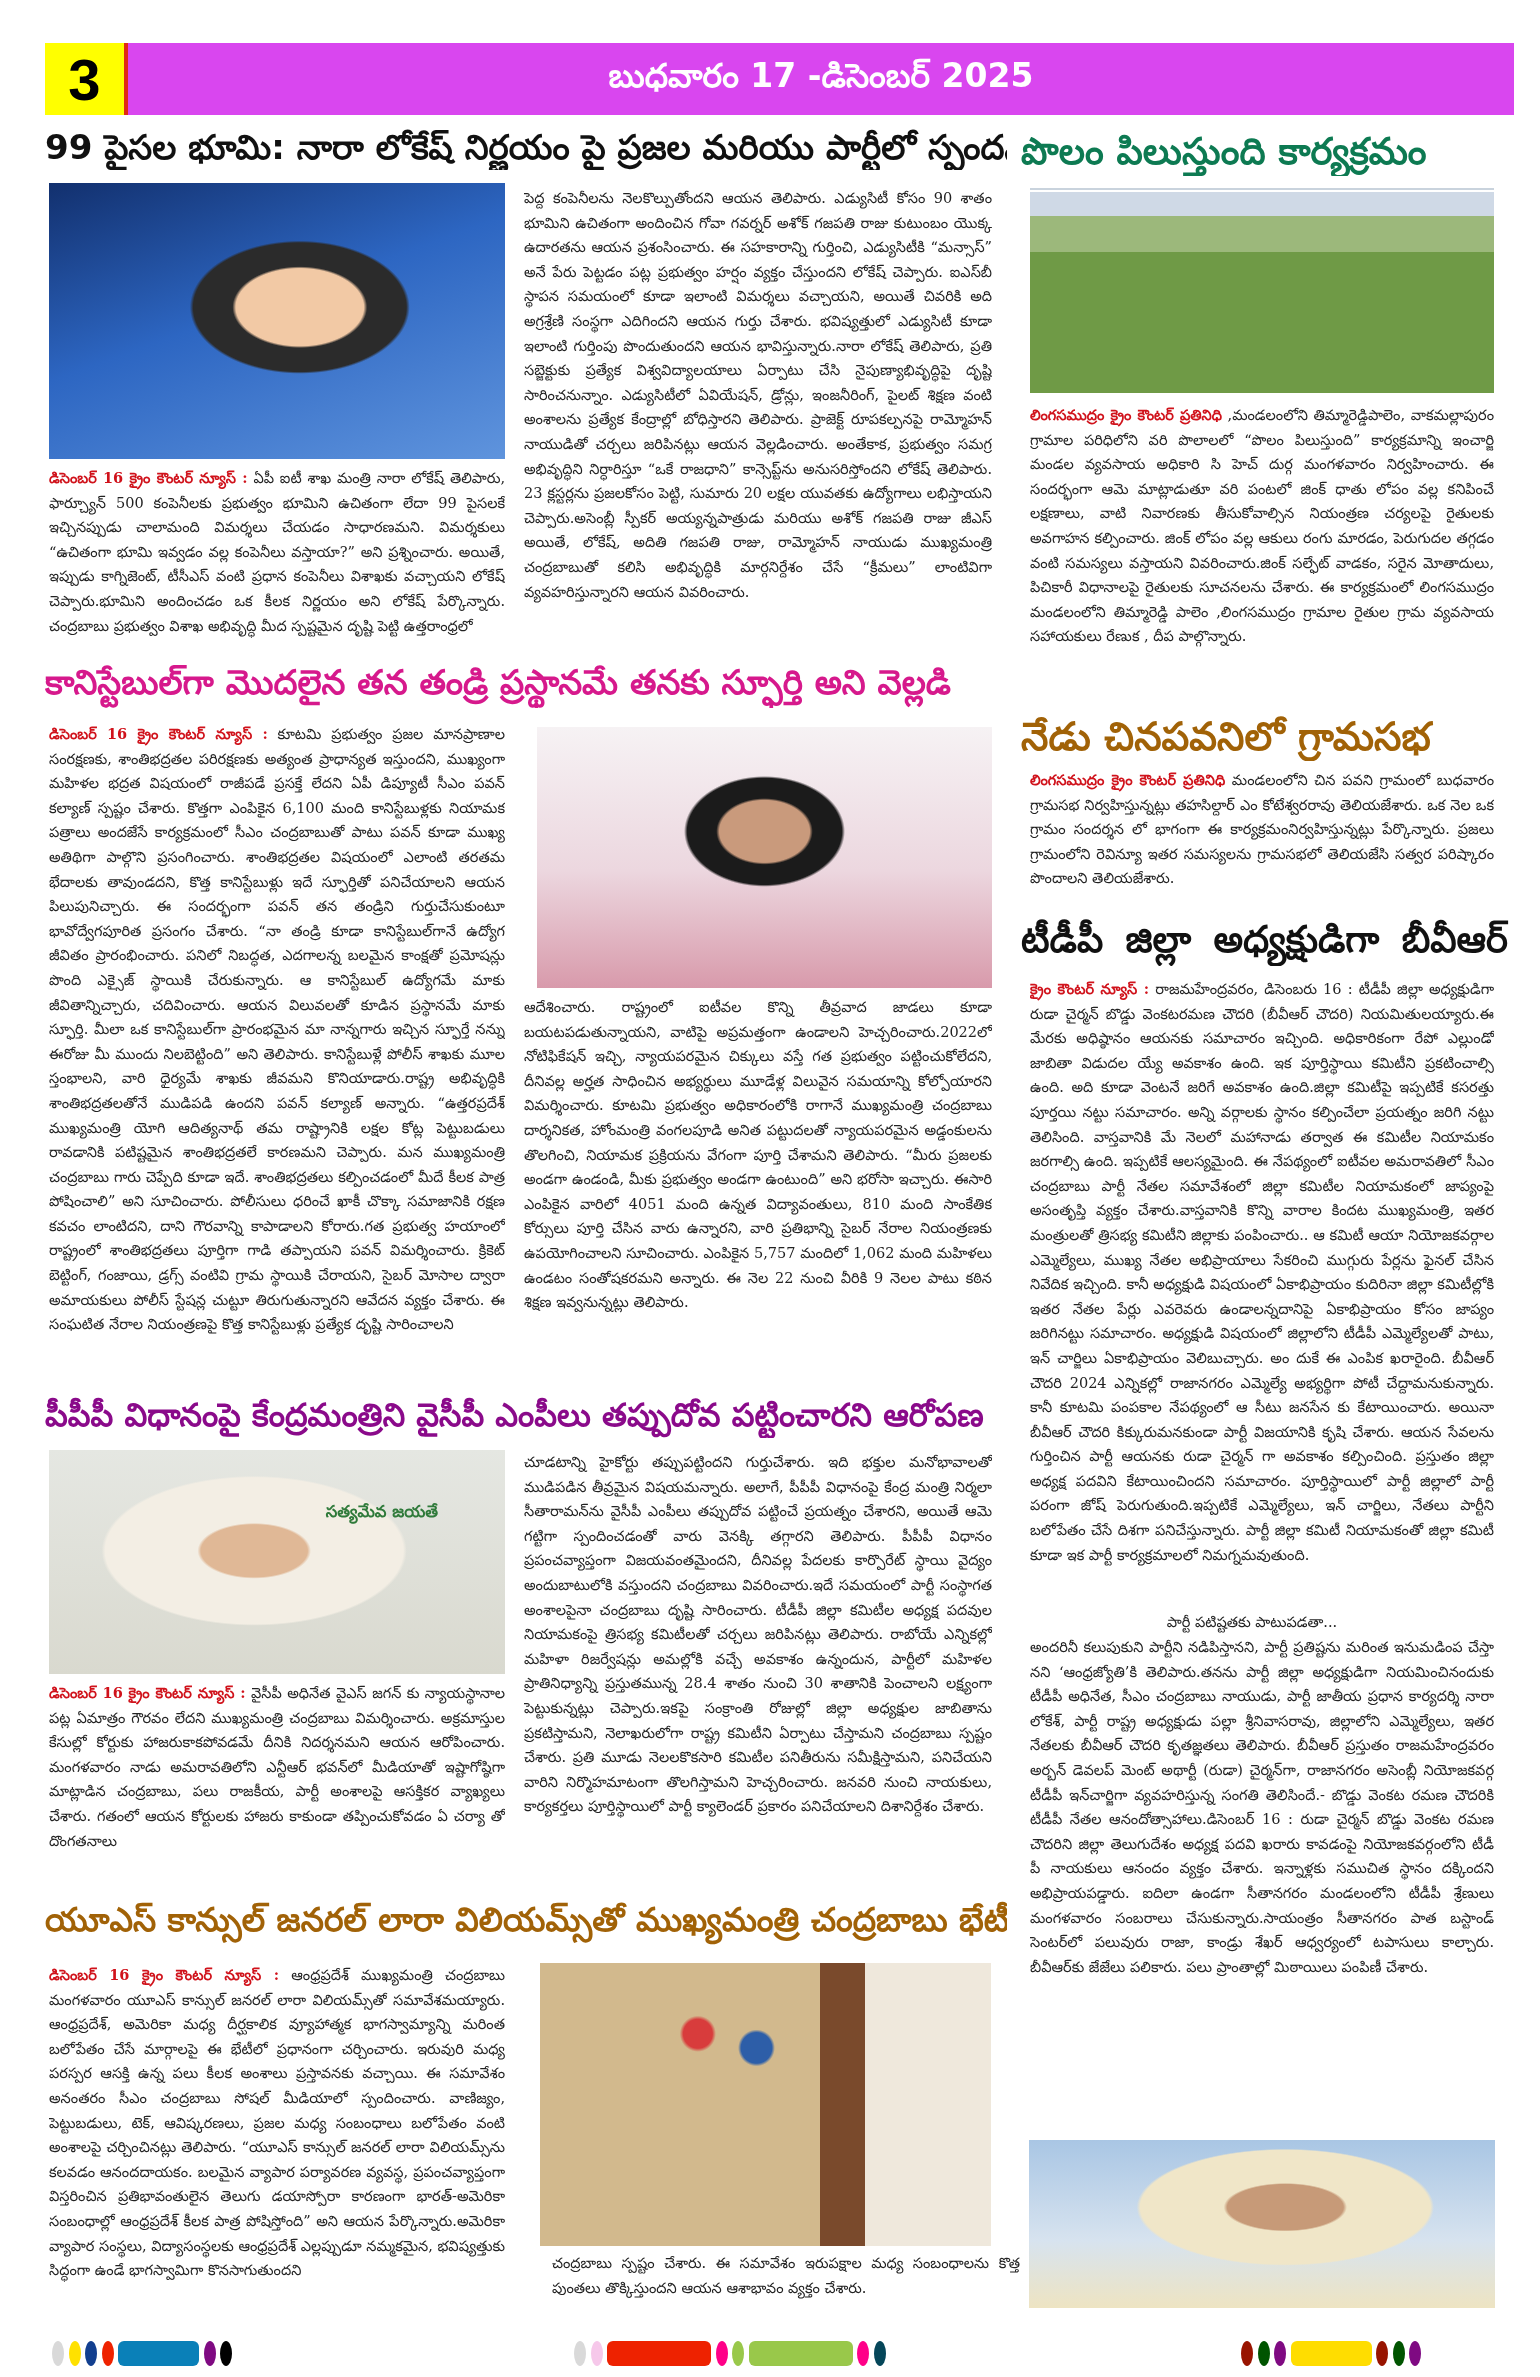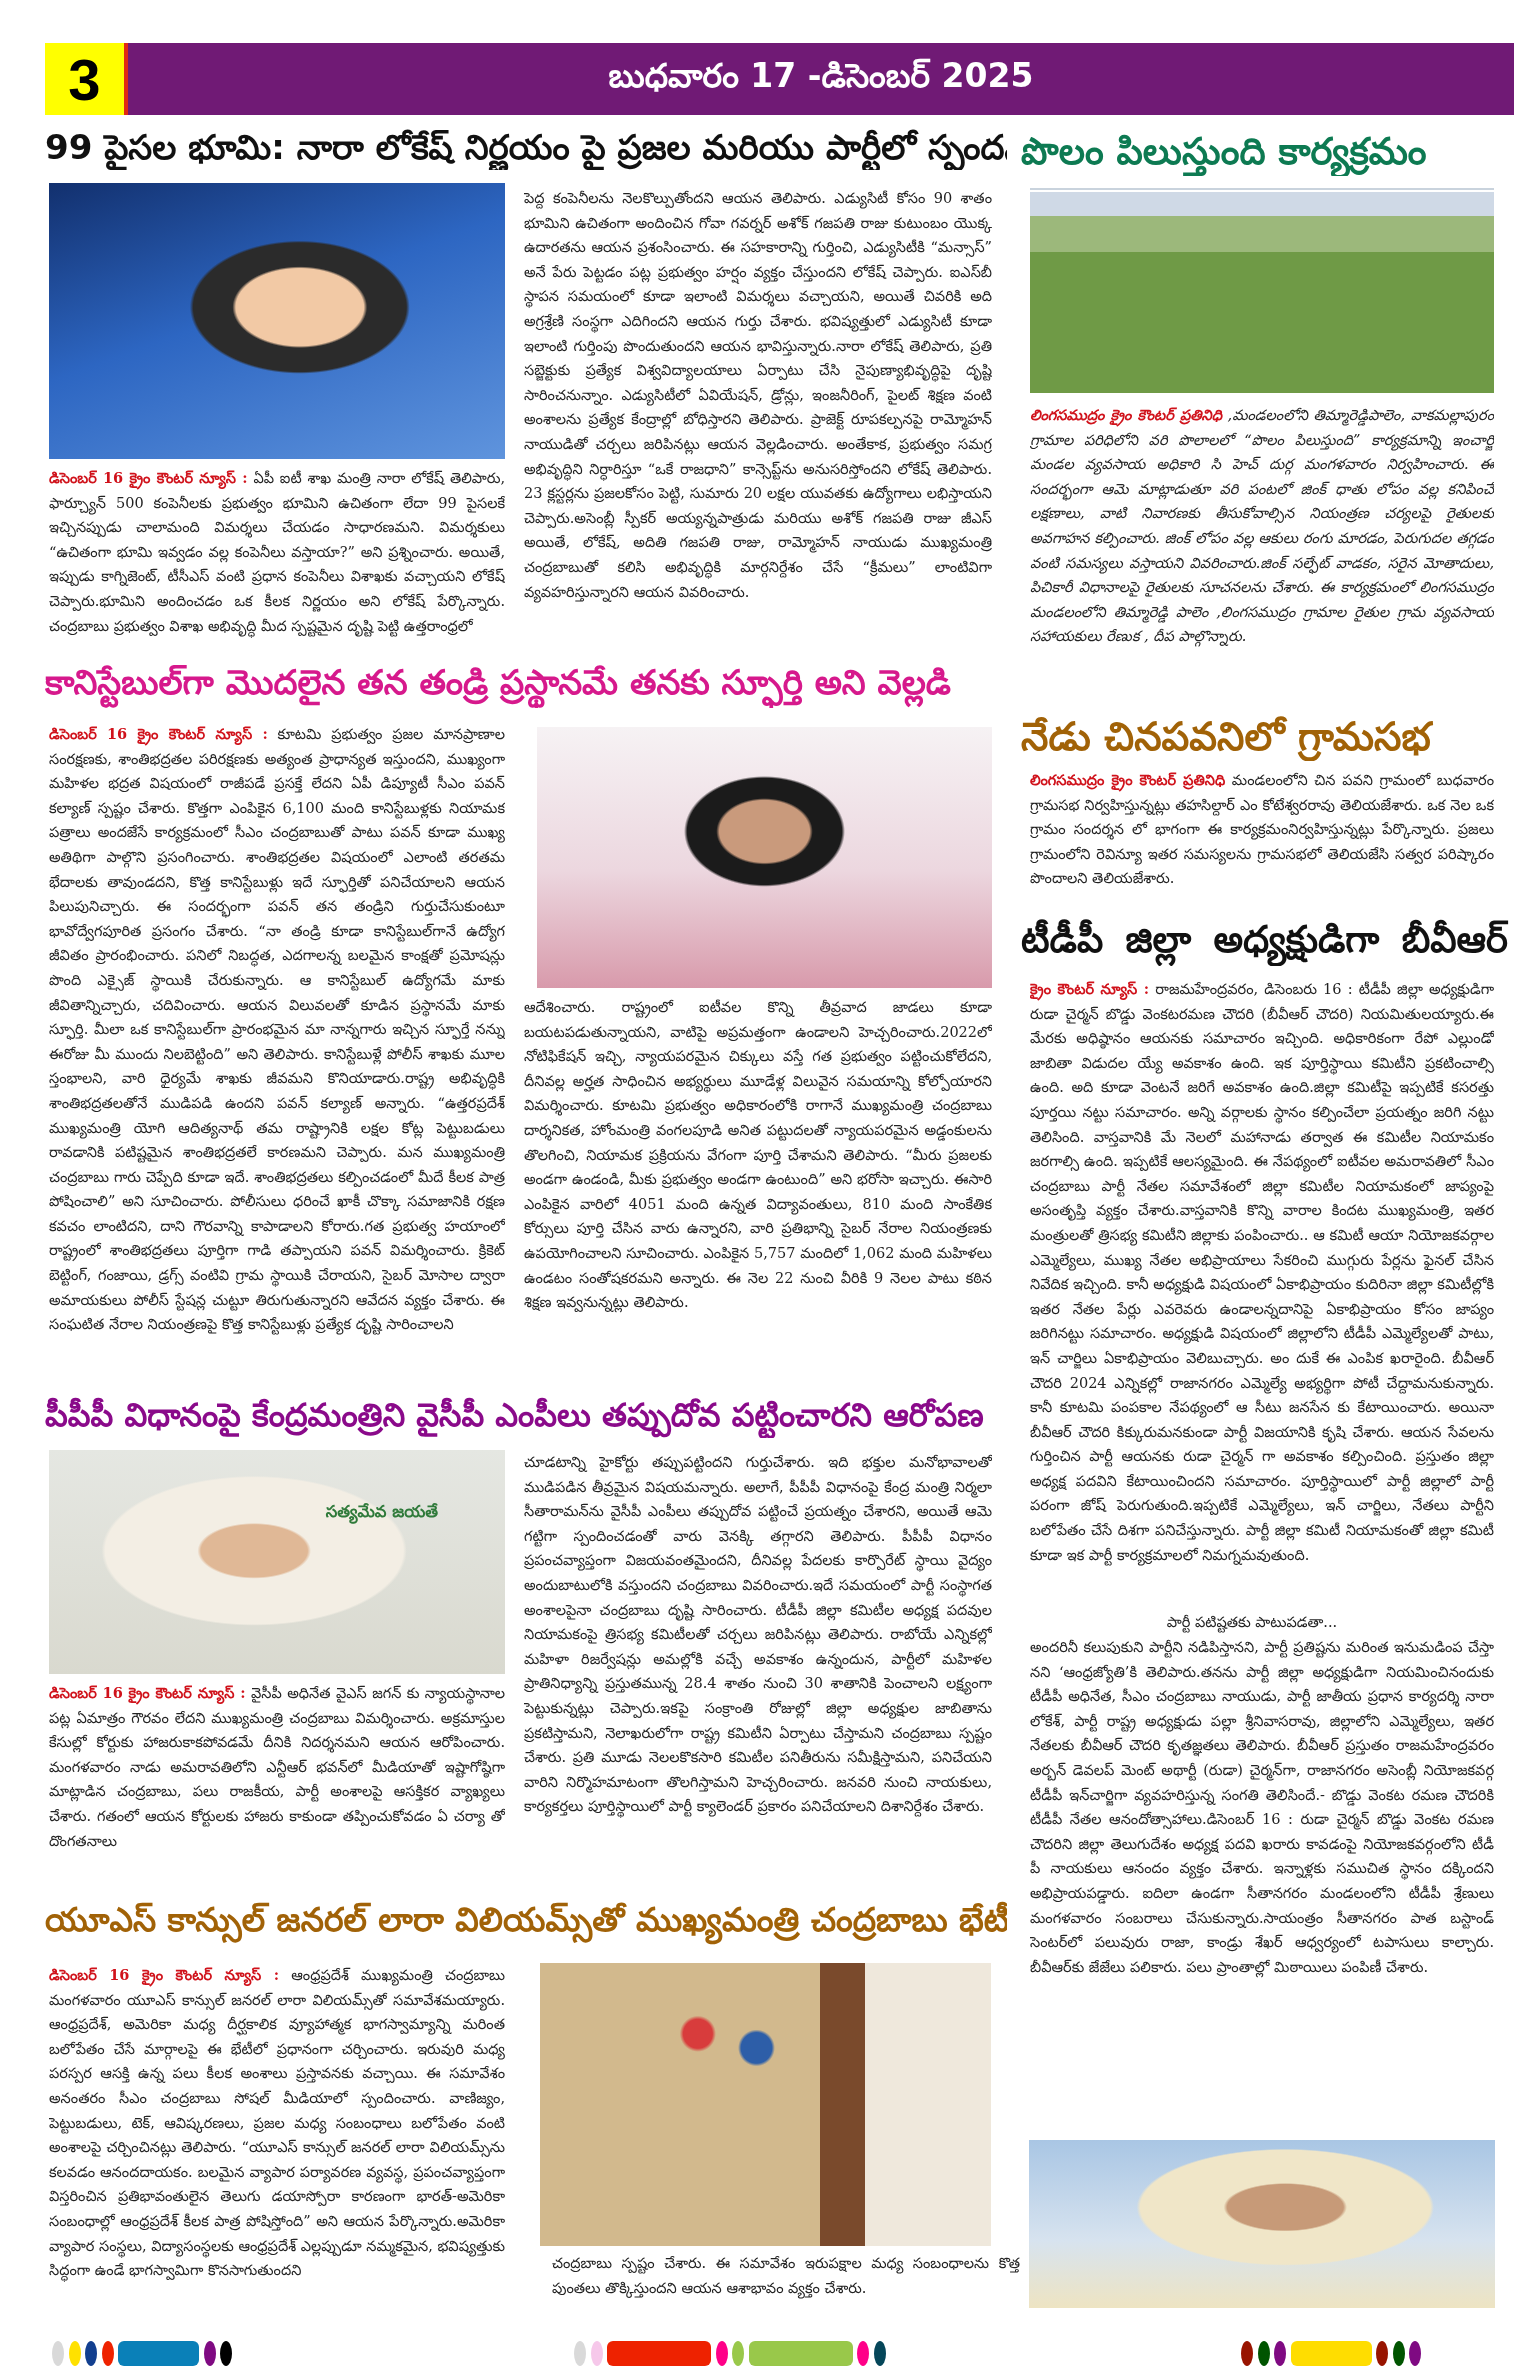--- a/index.html
+++ b/index.html
@@ -2,21 +2,21 @@
 <html style="font-size:12px"><head>
 <meta charset="utf-8">
 <style>
   * { box-sizing: border-box; margin: 0; padding: 0; }
   html, body { width: 1541px; height: 2377px; background: #ffffff; overflow: hidden; }
   body { position: relative; font-family: "DejaVu Sans", sans-serif; color: #111; }
 
   .masthead { position: absolute; top: 43px; left: 45px; width: 1469px; height: 72px; display: flex; }
   .page-num { width: 83px; background: #ffff00; border-right: 4.5px solid #e12a12; display: flex; align-items: center; justify-content: center; font: 700 58px "Liberation Sans", sans-serif; color: #000; }
   .mast-blue { width: 664px; background: #1f5aa6; color: #fff; display: flex; align-items: center; justify-content: center; font: 700 33px "DejaVu Sans", sans-serif; }
-  .mast-red { flex: 1; background: #701a75; color: #fff; display: flex; align-items: center; justify-content: center; font: 700 33px "DejaVu Sans", sans-serif; }
+  .mast-red { flex: 1; background: #d946ef; color: #fff; display: flex; align-items: center; justify-content: center; font: 700 33px "DejaVu Sans", sans-serif; }
 
   .headline { position: absolute; font-family: "DejaVu Sans", sans-serif; font-weight: 700; white-space: nowrap; overflow: hidden; }
   .h-black { color: #111; }
   .h-green { color: #0d7a52; }
   .h-pink { color: #d6198c; }
   .h-purple { color: #8a0a8a; }
   .h-red { color: #a16207; }
 
   .col { position: absolute; font-family: "DejaVu Serif", serif; font-size: 14.5px; line-height: 24.6px; text-align: justify; color: #222; overflow: hidden; }
   .dateline { color: #d0121b; font-weight: 700; }
@@ -47,21 +47,21 @@
 <div class="photo ph-lokesh" style="left:49px; top:183px; width:456px; height:276px;"></div>
 <div class="col" style="left:49px; top:466px; width:456px; height:190px;">
   <span class="dateline">డిసెంబర్ 16 క్రైం కౌంటర్ న్యూస్ :</span>
   <span>ఏపీ ఐటీ శాఖ మంత్రి నారా లోకేష్ తెలిపారు, ఫార్చ్యూన్ 500 కంపెనీలకు ప్రభుత్వం భూమిని ఉచితంగా లేదా 99 పైసలకే ఇచ్చినప్పుడు చాలామంది విమర్శలు చేయడం సాధారణమని. విమర్శకులు “ఉచితంగా భూమి ఇవ్వడం వల్ల కంపెనీలు వస్తాయా?” అని ప్రశ్నించారు. అయితే, ఇప్పుడు కాగ్నిజెంట్, టీసీఎస్ వంటి ప్రధాన కంపెనీలు విశాఖకు వచ్చాయని లోకేష్ చెప్పారు.భూమిని అందించడం ఒక కీలక నిర్ణయం అని లోకేష్ పేర్కొన్నారు. చంద్రబాబు ప్రభుత్వం విశాఖ అభివృద్ధి మీద స్పష్టమైన దృష్టి పెట్టి ఉత్తరాంధ్రలో</span>
 </div>
 <div class="col" style="left:524px; top:186px; width:468px; height:470px;">పెద్ద కంపెనీలను నెలకొల్పుతోందని ఆయన తెలిపారు. ఎడ్యుసిటీ కోసం 90 శాతం భూమిని ఉచితంగా అందించిన గోవా గవర్నర్ అశోక్ గజపతి రాజు కుటుంబం యొక్క ఉదారతను ఆయన ప్రశంసించారు. ఈ సహకారాన్ని గుర్తించి, ఎడ్యుసిటీకి “మన్సాస్” అనే పేరు పెట్టడం పట్ల ప్రభుత్వం హర్షం వ్యక్తం చేస్తుందని లోకేష్ చెప్పారు. ఐఎస్‌బీ స్థాపన సమయంలో కూడా ఇలాంటి విమర్శలు వచ్చాయని, అయితే చివరికి అది అగ్రశ్రేణి సంస్థగా ఎదిగిందని ఆయన గుర్తు చేశారు. భవిష్యత్తులో ఎడ్యుసిటీ కూడా ఇలాంటి గుర్తింపు పొందుతుందని ఆయన భావిస్తున్నారు.నారా లోకేష్ తెలిపారు, ప్రతి సబ్జెక్టుకు ప్రత్యేక విశ్వవిద్యాలయాలు ఏర్పాటు చేసి నైపుణ్యాభివృద్ధిపై దృష్టి సారించనున్నాం. ఎడ్యుసిటీలో ఏవియేషన్, డ్రోన్లు, ఇంజనీరింగ్, పైలట్ శిక్షణ వంటి అంశాలను ప్రత్యేక కేంద్రాల్లో బోధిస్తారని తెలిపారు. ప్రాజెక్ట్ రూపకల్పనపై రామ్మోహన్ నాయుడితో చర్చలు జరిపినట్లు ఆయన వెల్లడించారు. అంతేకాక, ప్రభుత్వం సమగ్ర అభివృద్ధిని నిర్ధారిస్తూ “ఒకే రాజధాని” కాన్సెప్ట్‌ను అనుసరిస్తోందని లోకేష్ తెలిపారు. 23 క్లస్టర్లను ప్రజలకోసం పెట్టి, సుమారు 20 లక్షల యువతకు ఉద్యోగాలు లభిస్తాయని చెప్పారు.అసెంబ్లీ స్పీకర్ అయ్యన్నపాత్రుడు మరియు అశోక్ గజపతి రాజు జీఎస్ అయితే, లోకేష్, అదితి గజపతి రాజు, రామ్మోహన్ నాయుడు ముఖ్యమంత్రి చంద్రబాబుతో కలిసి అభివృద్ధికి మార్గనిర్దేశం చేసే “క్రీమలు” లాంటివిగా వ్యవహరిస్తున్నారని ఆయన వివరించారు.</div>
 
 <div class="headline h-green" style="left:1021px; top:128px; width:507px; font-size:37px; line-height:48px;">పొలం పిలుస్తుంది కార్యక్రమం</div>
 <div class="divider" style="left:1030px; top:188px; width:464px; height:1.5px;"></div>
 <div class="photo ph-field" style="left:1030px; top:192px; width:464px; height:201px;"></div>
-<div class="col" style="left:1030px; top:403px; width:464px; height:287px;font-style:italic;">
+<div class="col" style="left:1030px; top:403px; width:464px; height:287px;">
   <span class="dateline">లింగసముద్రం క్రైం కౌంటర్ ప్రతినిధి</span>
   <span>,మండలంలోని తిమ్మారెడ్డిపాలెం, వాకమల్లాపురం గ్రామాల పరిధిలోని వరి పొలాలలో “పొలం పిలుస్తుంది” కార్యక్రమాన్ని ఇంచార్జి మండల వ్యవసాయ అధికారి సి హెచ్ దుర్గ మంగళవారం నిర్వహించారు. ఈ సందర్భంగా ఆమె మాట్లాడుతూ వరి పంటలో జింక్ ధాతు లోపం వల్ల కనిపించే లక్షణాలు, వాటి నివారణకు తీసుకోవాల్సిన నియంత్రణ చర్యలపై రైతులకు అవగాహన కల్పించారు. జింక్ లోపం వల్ల ఆకులు రంగు మారడం, పెరుగుదల తగ్గడం వంటి సమస్యలు వస్తాయని వివరించారు.జింక్ సల్ఫేట్ వాడకం, సరైన మోతాదులు, పిచికారీ విధానాలపై రైతులకు సూచనలను చేశారు. ఈ కార్యక్రమంలో లింగసముద్రం మండలంలోని తిమ్మారెడ్డి పాలెం ,లింగసముద్రం గ్రామాల రైతుల గ్రామ వ్యవసాయ సహాయకులు రేణుక , దీప పాల్గొన్నారు.</span>
 </div>
 
 <div class="headline h-pink" style="left:45px; top:656px; width:962px; font-size:34px; line-height:52px;">కానిస్టేబుల్‌గా మొదలైన తన తండ్రి ప్రస్థానమే తనకు స్ఫూర్తి అని వెల్లడి</div>
 <div class="col" style="left:49px; top:722px; width:456px; height:656px;">
   <span class="dateline">డిసెంబర్ 16 క్రైం కౌంటర్ న్యూస్ :</span>
   <span>కూటమి ప్రభుత్వం ప్రజల మానప్రాణాల సంరక్షణకు, శాంతిభద్రతల పరిరక్షణకు అత్యంత ప్రాధాన్యత ఇస్తుందని, ముఖ్యంగా మహిళల భద్రత విషయంలో రాజీపడే ప్రసక్తే లేదని ఏపీ డిప్యూటీ సీఎం పవన్ కల్యాణ్ స్పష్టం చేశారు. కొత్తగా ఎంపికైన 6,100 మంది కానిస్టేబుళ్లకు నియామక పత్రాలు అందజేసే కార్యక్రమంలో సీఎం చంద్రబాబుతో పాటు పవన్ కూడా ముఖ్య అతిథిగా పాల్గొని ప్రసంగించారు. శాంతిభద్రతల విషయంలో ఎలాంటి తరతమ భేదాలకు తావుండదని, కొత్త కానిస్టేబుళ్లు ఇదే స్ఫూర్తితో పనిచేయాలని ఆయన పిలుపునిచ్చారు. ఈ సందర్భంగా పవన్ తన తండ్రిని గుర్తుచేసుకుంటూ భావోద్వేగపూరిత ప్రసంగం చేశారు. “నా తండ్రి కూడా కానిస్టేబుల్‌గానే ఉద్యోగ జీవితం ప్రారంభించారు. పనిలో నిబద్ధత, ఎదగాలన్న బలమైన కాంక్షతో ప్రమోషన్లు పొంది ఎక్సైజ్ స్థాయికి చేరుకున్నారు. ఆ కానిస్టేబుల్ ఉద్యోగమే మాకు జీవితాన్నిచ్చారు, చదివించారు. ఆయన విలువలతో కూడిన ప్రస్థానమే మాకు స్ఫూర్తి. మీలా ఒక కానిస్టేబుల్‌గా ప్రారంభమైన మా నాన్నగారు ఇచ్చిన స్ఫూర్తే నన్ను ఈరోజు మీ ముందు నిలబెట్టింది” అని తెలిపారు. కానిస్టేబుళ్లే పోలీస్ శాఖకు మూల స్తంభాలని, వారి ధైర్యమే శాఖకు జీవమని కొనియాడారు.రాష్ట్ర అభివృద్ధికి శాంతిభద్రతలతోనే ముడిపడి ఉందని పవన్ కల్యాణ్ అన్నారు. “ఉత్తరప్రదేశ్ ముఖ్యమంత్రి యోగి ఆదిత్యనాథ్ తమ రాష్ట్రానికి లక్షల కోట్ల పెట్టుబడులు రావడానికి పటిష్టమైన శాంతిభద్రతలే కారణమని చెప్పారు. మన ముఖ్యమంత్రి చంద్రబాబు గారు చెప్పేది కూడా ఇదే. శాంతిభద్రతలు కల్పించడంలో మీదే కీలక పాత్ర పోషించాలి” అని సూచించారు. పోలీసులు ధరించే ఖాకీ చొక్కా సమాజానికి రక్షణ కవచం లాంటిదని, దాని గౌరవాన్ని కాపాడాలని కోరారు.గత ప్రభుత్వ హయాంలో రాష్ట్రంలో శాంతిభద్రతలు పూర్తిగా గాడి తప్పాయని పవన్ విమర్శించారు. క్రికెట్ బెట్టింగ్, గంజాయి, డ్రగ్స్ వంటివి గ్రామ స్థాయికి చేరాయని, సైబర్ మోసాల ద్వారా అమాయకులు పోలీస్ స్టేషన్ల చుట్టూ తిరుగుతున్నారని ఆవేదన వ్యక్తం చేశారు. ఈ సంఘటిత నేరాల నియంత్రణపై కొత్త కానిస్టేబుళ్లు ప్రత్యేక దృష్టి సారించాలని</span>
 </div>
 <div class="photo ph-pawan" style="left:537px; top:727px; width:455px; height:261px;"></div>

